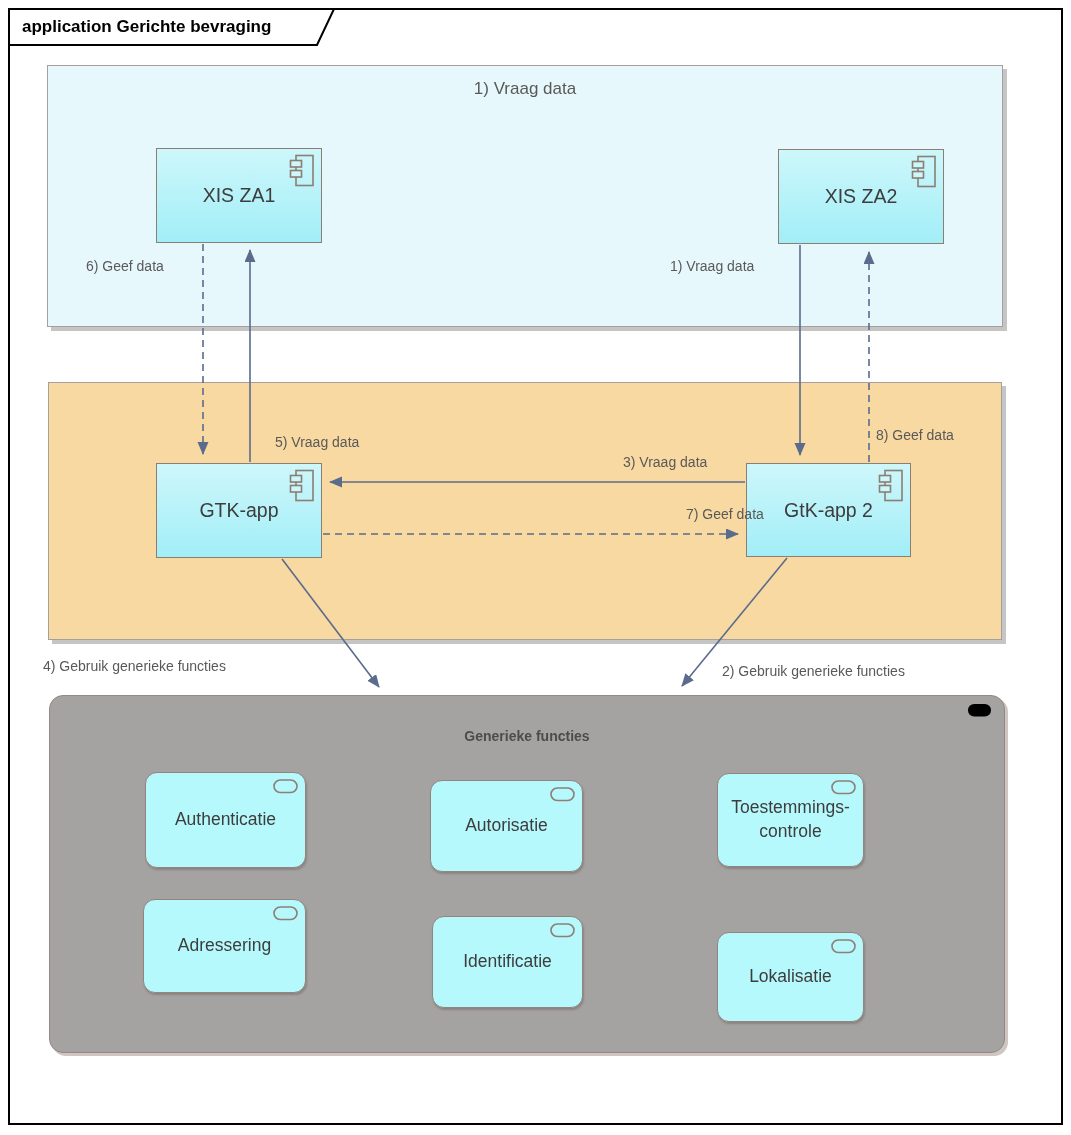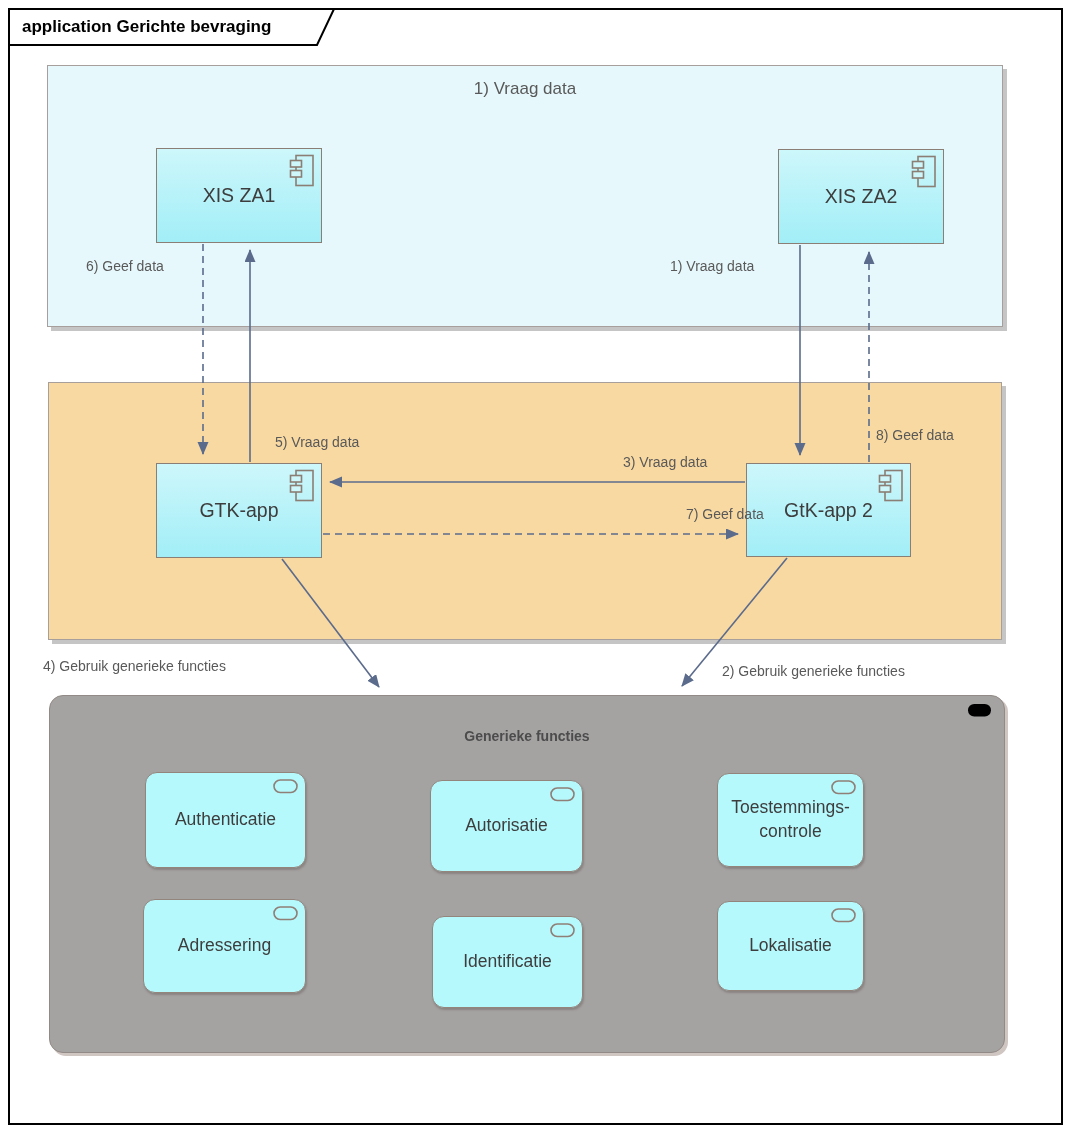--- a/index.html
+++ b/index.html
@@ -32,21 +32,21 @@
   .icon-tab{fill:var(--component-fill-top);stroke:var(--shape-border);stroke-width:1.6;}
 
   .service{position:absolute;box-sizing:border-box;background:var(--service-fill);border:1px solid #93847c;border-radius:12px;
     display:flex;align-items:center;justify-content:center;text-align:center;font-size:17.5px;color:var(--shape-text);
     box-shadow:1px 2px 2px rgba(90,80,75,.35);padding:4px 10px;line-height:1.35;}
   #svc-authenticatie{left:145px;top:772px;width:161px;height:96px;}
   #svc-autorisatie{left:430px;top:780px;width:153px;height:92px;}
   #svc-toestemmings{left:717px;top:773px;width:147px;height:94px;}
   #svc-adressering{left:143px;top:899px;width:163px;height:94px;}
   #svc-identificatie{left:432px;top:916px;width:151px;height:92px;}
-  #svc-lokalisatie{left:717px;top:901px;width:147px;height:90px;}
+  #svc-lokalisatie{left:717px;top:932px;width:147px;height:90px;}
   .pill-icon{position:absolute;top:6px;right:6px;}
   .pill-icon rect{fill:none;stroke:#8f7f77;stroke-width:1.6;}
   .gray-pill{position:absolute;top:7px;right:11px;}
 
   .arrows{position:absolute;left:0;top:0;width:1071px;height:1135px;pointer-events:none;}
   .rel{stroke:var(--arrow);stroke-width:1.6;fill:none;}
   .dashed{stroke-dasharray:7 5;}
   .arrowhead{fill:var(--arrow);}
 
   .edge-label{position:absolute;font-size:14px;color:var(--label-text);white-space:nowrap;text-align:center;}

